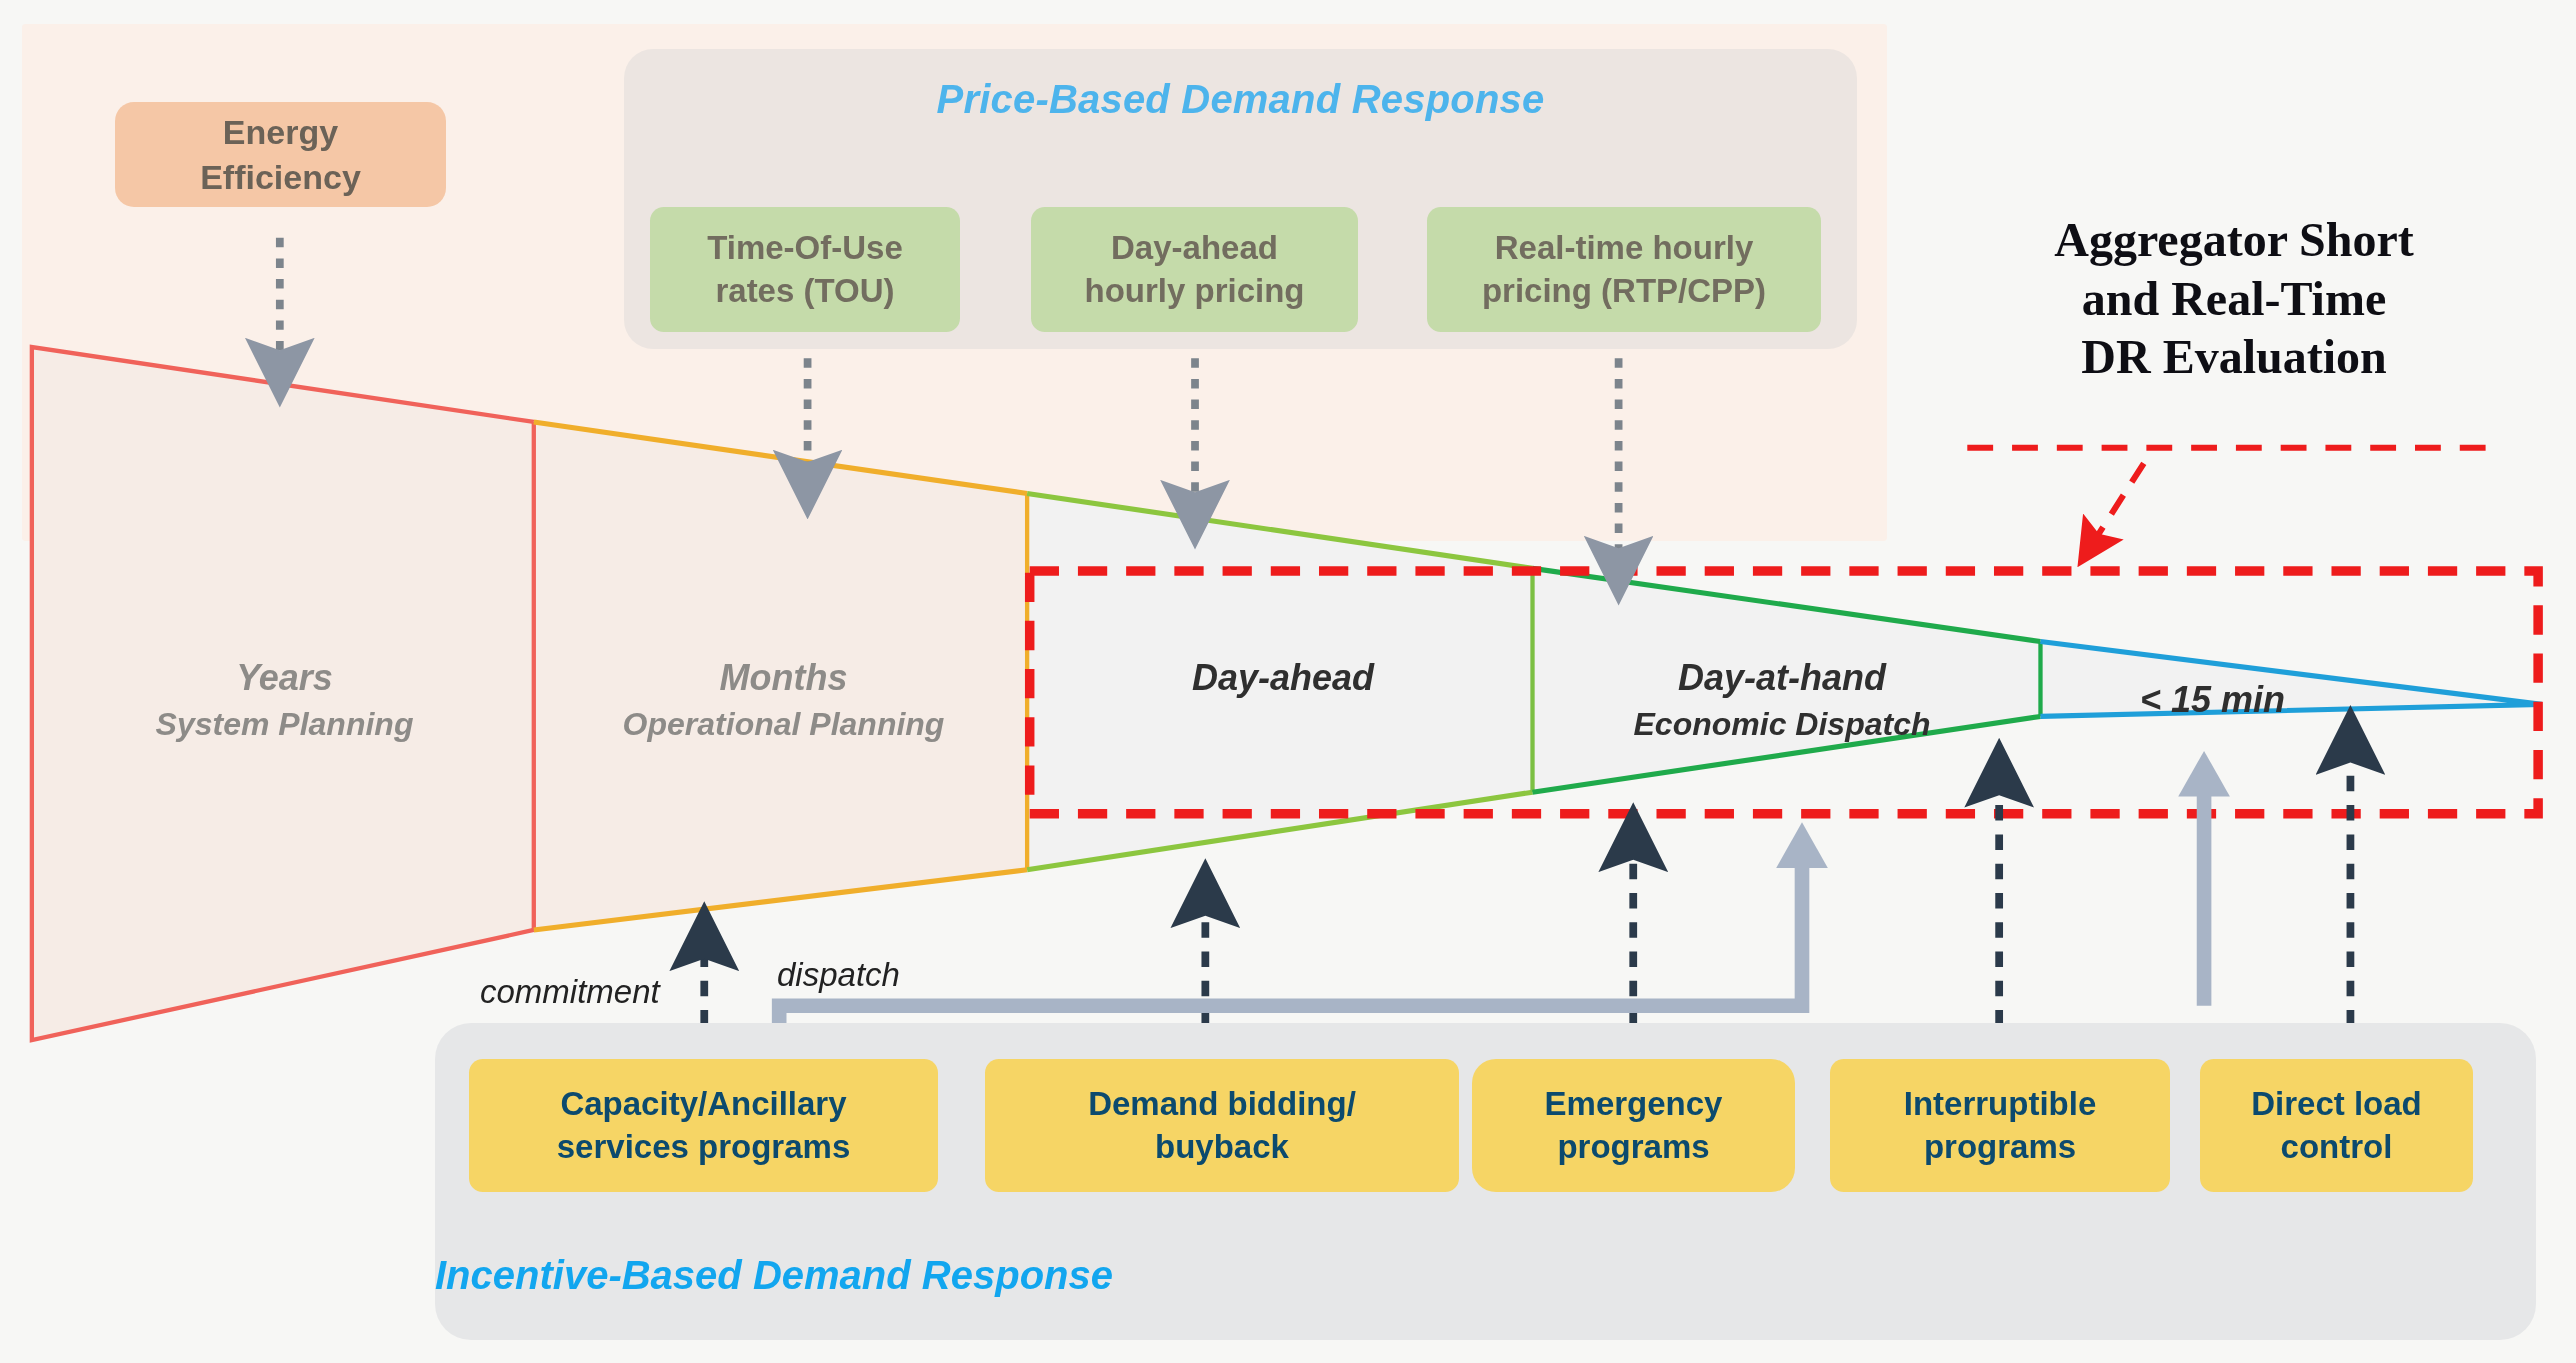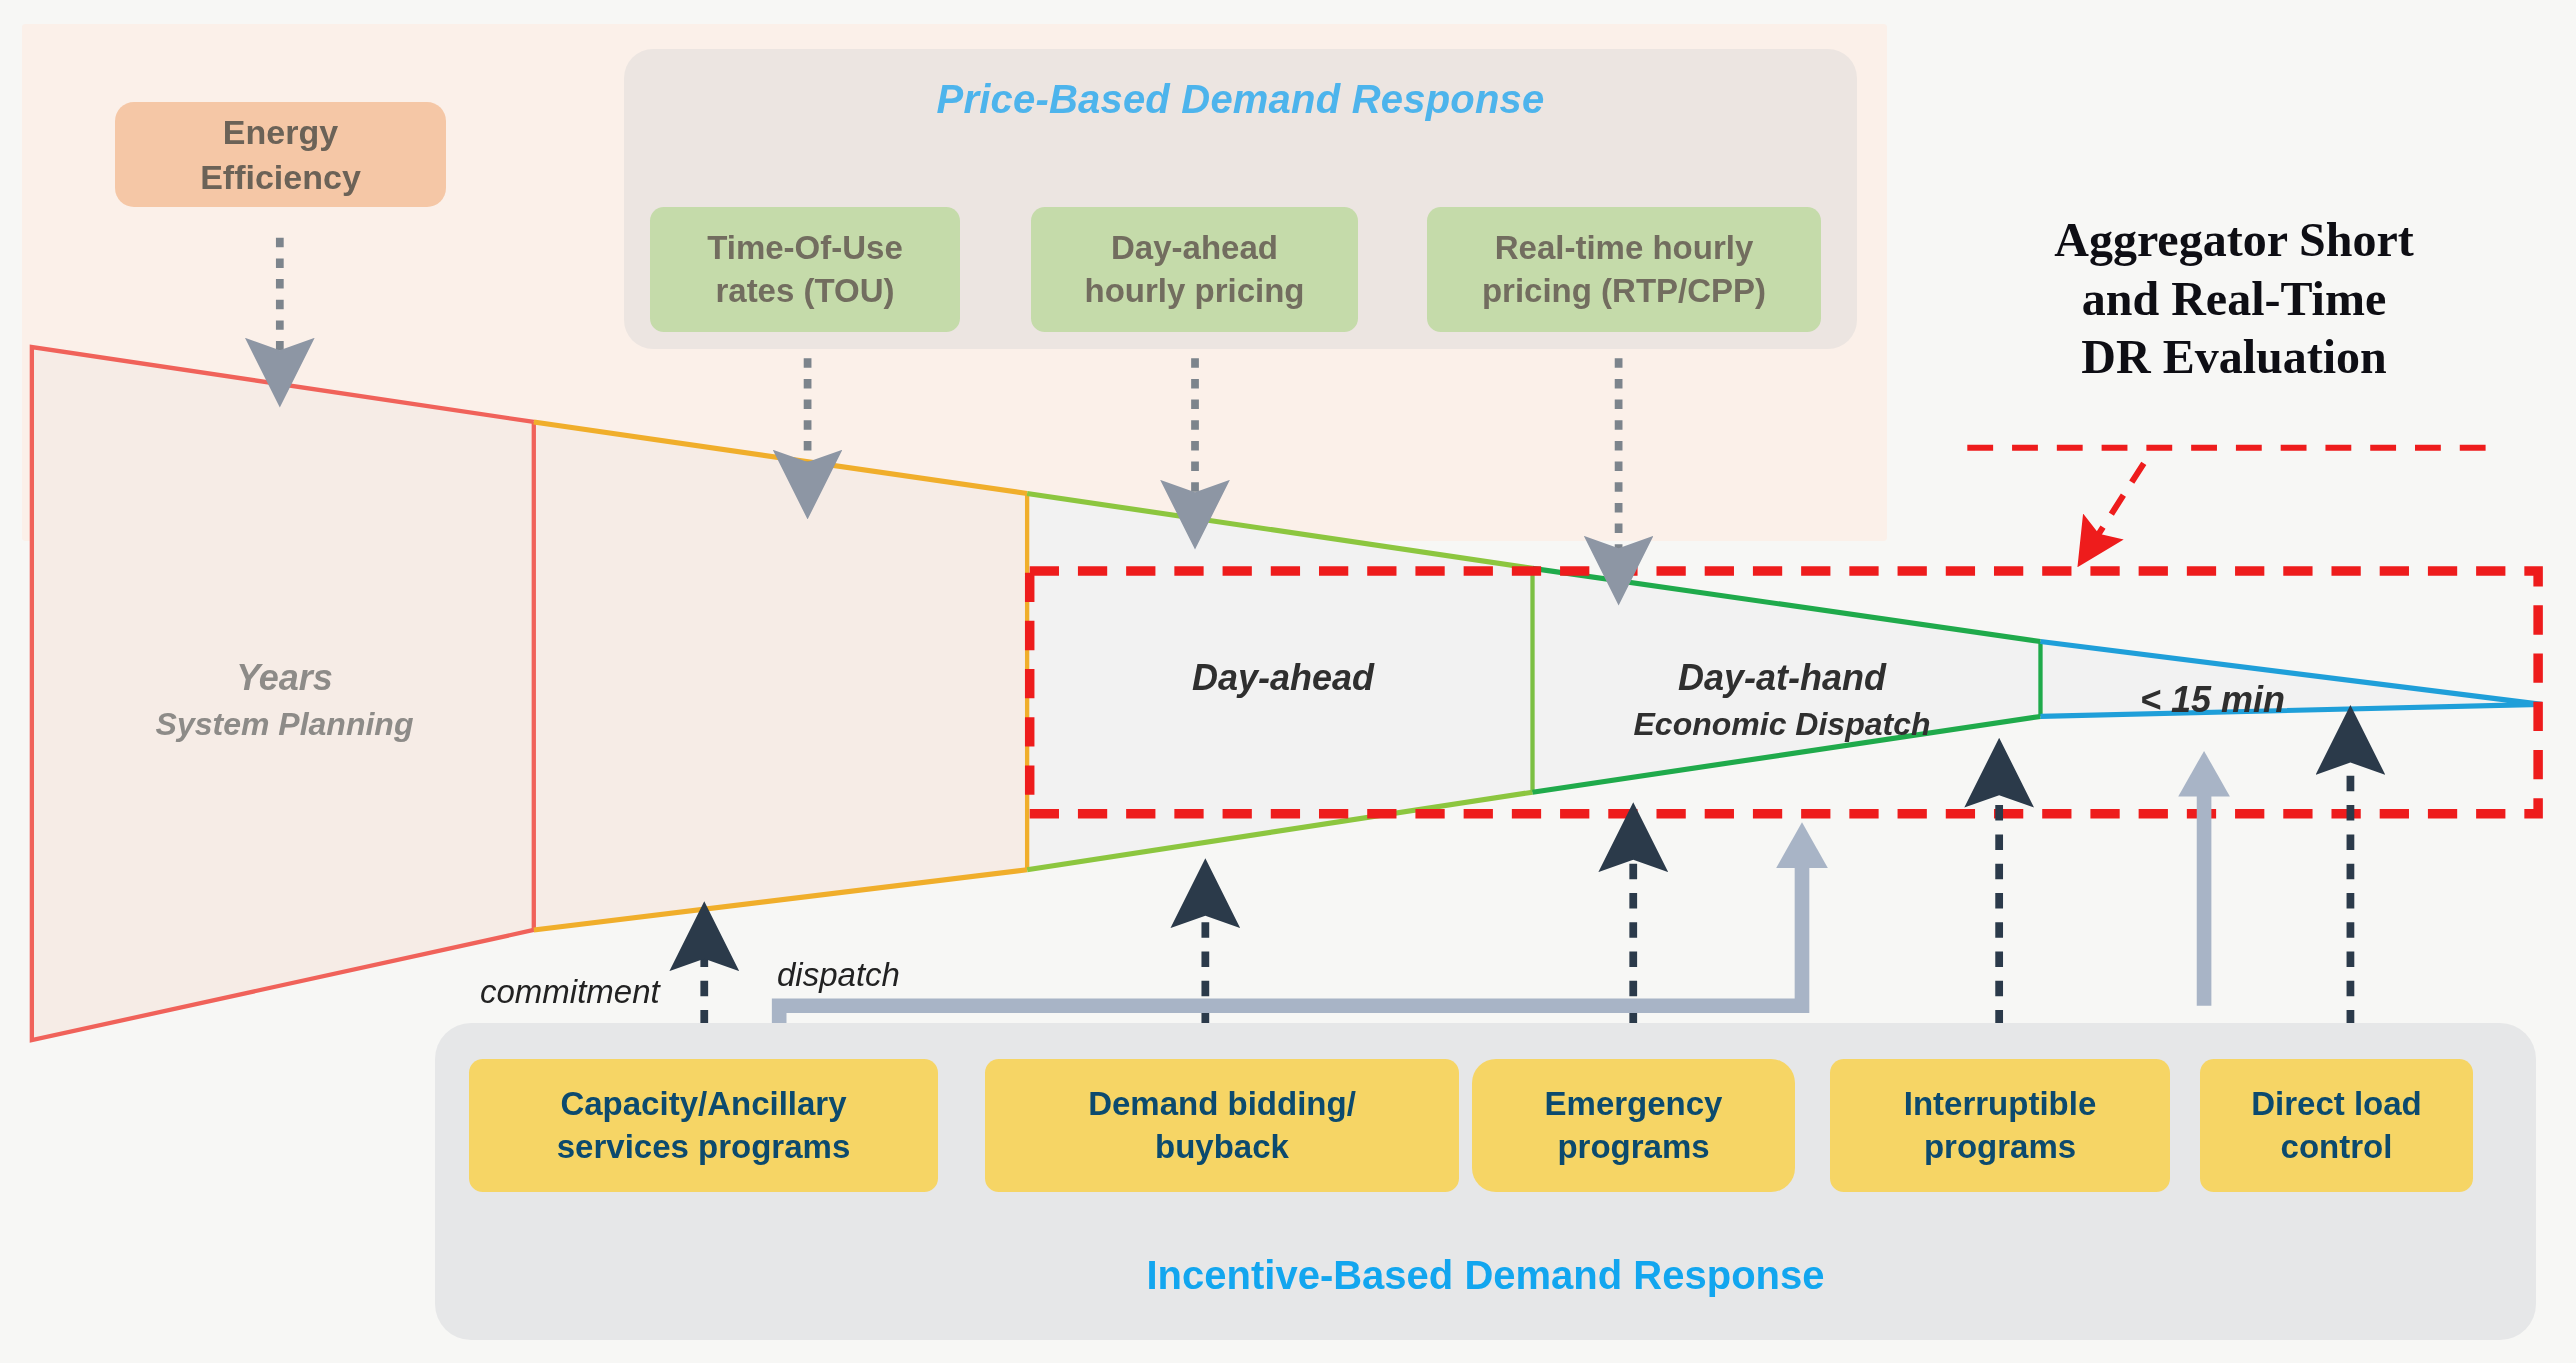--- a/index.html
+++ b/index.html
@@ -46,22 +46,21 @@
     font-size:34px;font-weight:bold;color:#6b6257;
   }
 
   
   .incentive-panel{
     position:absolute;left:435px;top:1023px;width:2101px;height:317px;
     background:#e6e7e8;border-radius:36px;
   }
   .incentive-title{
     position:absolute;left:435px;top:1253px;width:2101px;
-    text-align:center;
-    font-size:40px;font-weight:bold;color:#12a6ef;
+    font-size:40px;font-weight:bold;font-style:italic;color:#12a6ef;
   }
   .yellow-box{
     position:absolute;top:1059px;height:133px;
     background:#f6d565;border-radius:13.8px;
     display:flex;align-items:center;justify-content:center;
     text-align:center;line-height:1.28;
     font-size:33px;font-weight:bold;color:#0c4a6e;
   }
   .yb1{left:469px;width:469px;}
   .yb2{left:969px;width:474px;margin-left:16px;}
@@ -191,20 +190,24 @@
     <span>
       <span>Real-time hourly</span><br>
       <span>pricing (RTP/CPP)</span>
     </span>
   </div>
 
   <div class="seg-label lbl-grey seg-years">
     <span class="big">Years</span>
     <span class="sub">System Planning</span>
   </div>
+  <div class="seg-label lbl-grey seg-months">
+    <span class="big">Months</span>
+    <span class="sub">Operational Planning</span>
+  </div>
   <div class="seg-label lbl-dark seg-da">
     <span class="big">Day-ahead</span>
   </div>
   <div class="seg-label lbl-dark seg-dah">
     <span class="big">Day-at-hand</span>
     <span class="sub">Economic Dispatch</span>
   </div>
   <div class="seg-label lbl-dark seg-15">
     <span class="big">&lt; 15 min</span>
   </div>

